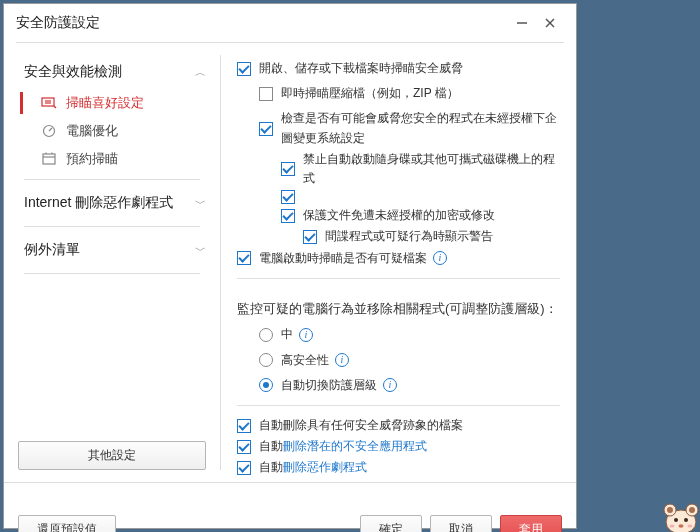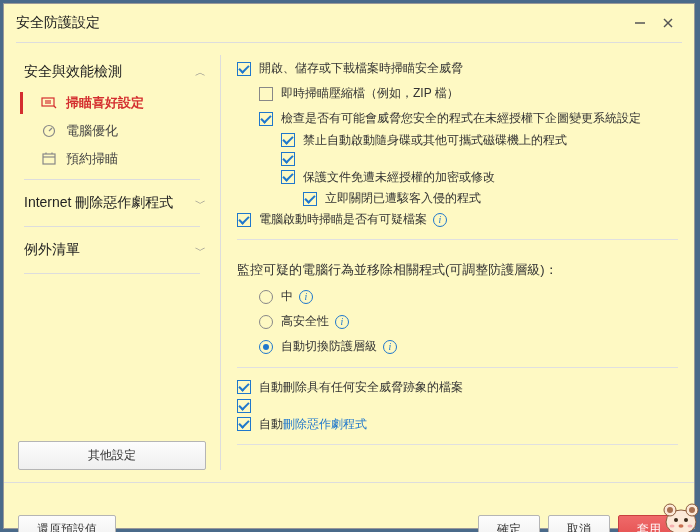--- a/index.html
+++ b/index.html
@@ -7,22 +7,22 @@
     font-family: "Microsoft JhengHei", "PingFang TC", sans-serif;
     font-size: 12px;
     background: #4a6a8a;
     width: 700px;
     height: 532px;
     overflow: hidden;
   }
   .window {
     position: absolute;
     top: 3px; left: 3px;
-    width: 692px; height: 526px;
-    background: #fef9c3;
+    width: 574px; height: 526px;
+    background: #ffffff;
     border: 1px solid #999;
     display: flex;
     flex-direction: column;
   }
   .titlebar {
     height: 38px;
     display: flex;
     align-items: center;
     padding: 0 12px;
     font-size: 14px;
@@ -58,21 +58,20 @@
   .side-section-title .chev { margin-left: auto; color: #888; font-size: 11px; }
   .side-item {
     display: flex; align-items: center;
     padding: 5px 4px 5px 26px;
     font-size: 13px;
     color: #444;
     position: relative;
   }
   .side-item.active {
     color: #d42e2f;
-    font-weight: bold;
   }
   .side-item.active::before {
     content: "";
     position: absolute;
     left: 6px; top: 3px; bottom: 3px;
     width: 3px; background: #d42e2f;
   }
   .side-item .icon {
     width: 18px; height: 16px;
     display: flex; align-items: center; justify-content: center;
@@ -282,21 +281,21 @@
       </div>
       <div class="row indent2">
         <span class="cb checked"></span>
       </div>
       <div class="row indent2">
         <span class="cb checked"></span>
         <span>保護文件免遭未經授權的加密或修改</span>
       </div>
       <div class="row indent3">
         <span class="cb checked"></span>
-        <span>立即關閉已遭駭客入侵的程式</span>
+        <span>間諜程式或可疑行為時顯示警告</span>
       </div>
       <div class="row">
         <span class="cb checked"></span>
         <span>電腦啟動時掃瞄是否有可疑檔案</span>
         <span class="info-icon">i</span>
       </div>
 
       <div class="content-hr"></div>
 
       <div class="section-label">監控可疑的電腦行為並移除相關程式(可調整防護層級)：</div>
@@ -317,20 +316,23 @@
       </div>
 
       <div class="content-hr"></div>
 
       <div class="row">
         <span class="cb checked"></span>
         <span>自動刪除具有任何安全威脅跡象的檔案</span>
       </div>
       <div class="row">
         <span class="cb checked"></span>
+        <span>
+          <span>自動</span><span class="link">刪除潛在的不安全應用程式</span>
+        </span>
       </div>
       <div class="row">
         <span class="cb checked"></span>
         <span>
           <span>自動</span><span class="link">刪除惡作劇程式</span>
         </span>
       </div>
 
       <div class="content-hr"></div>
 

